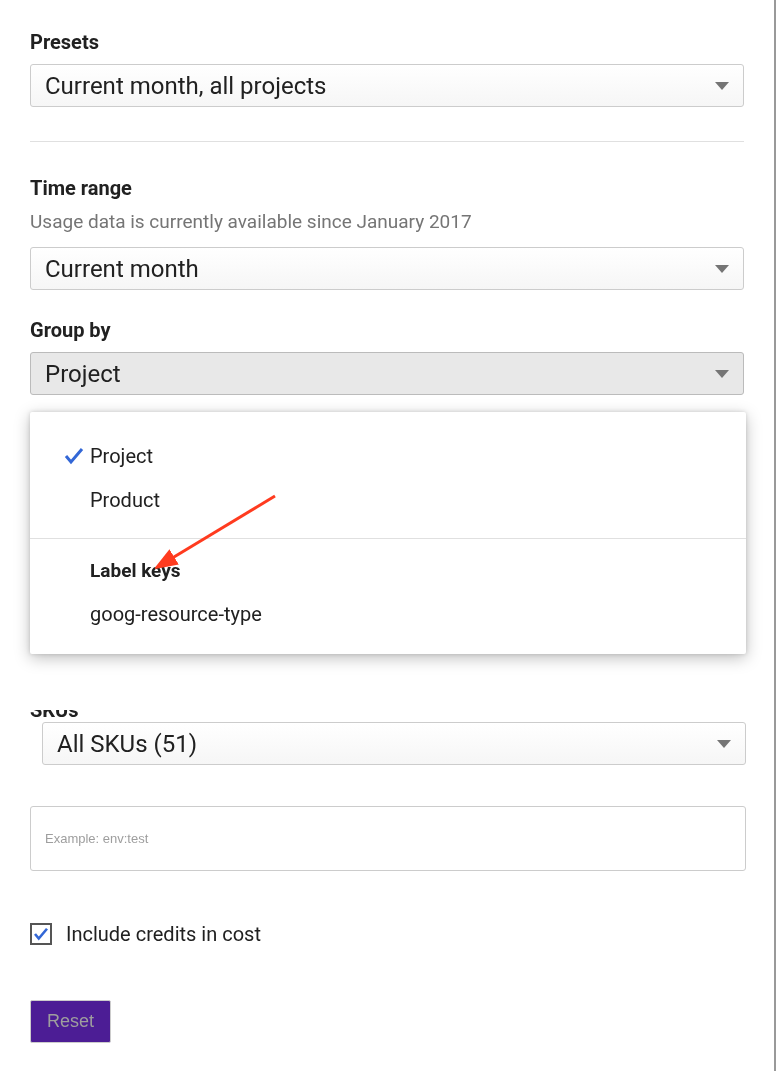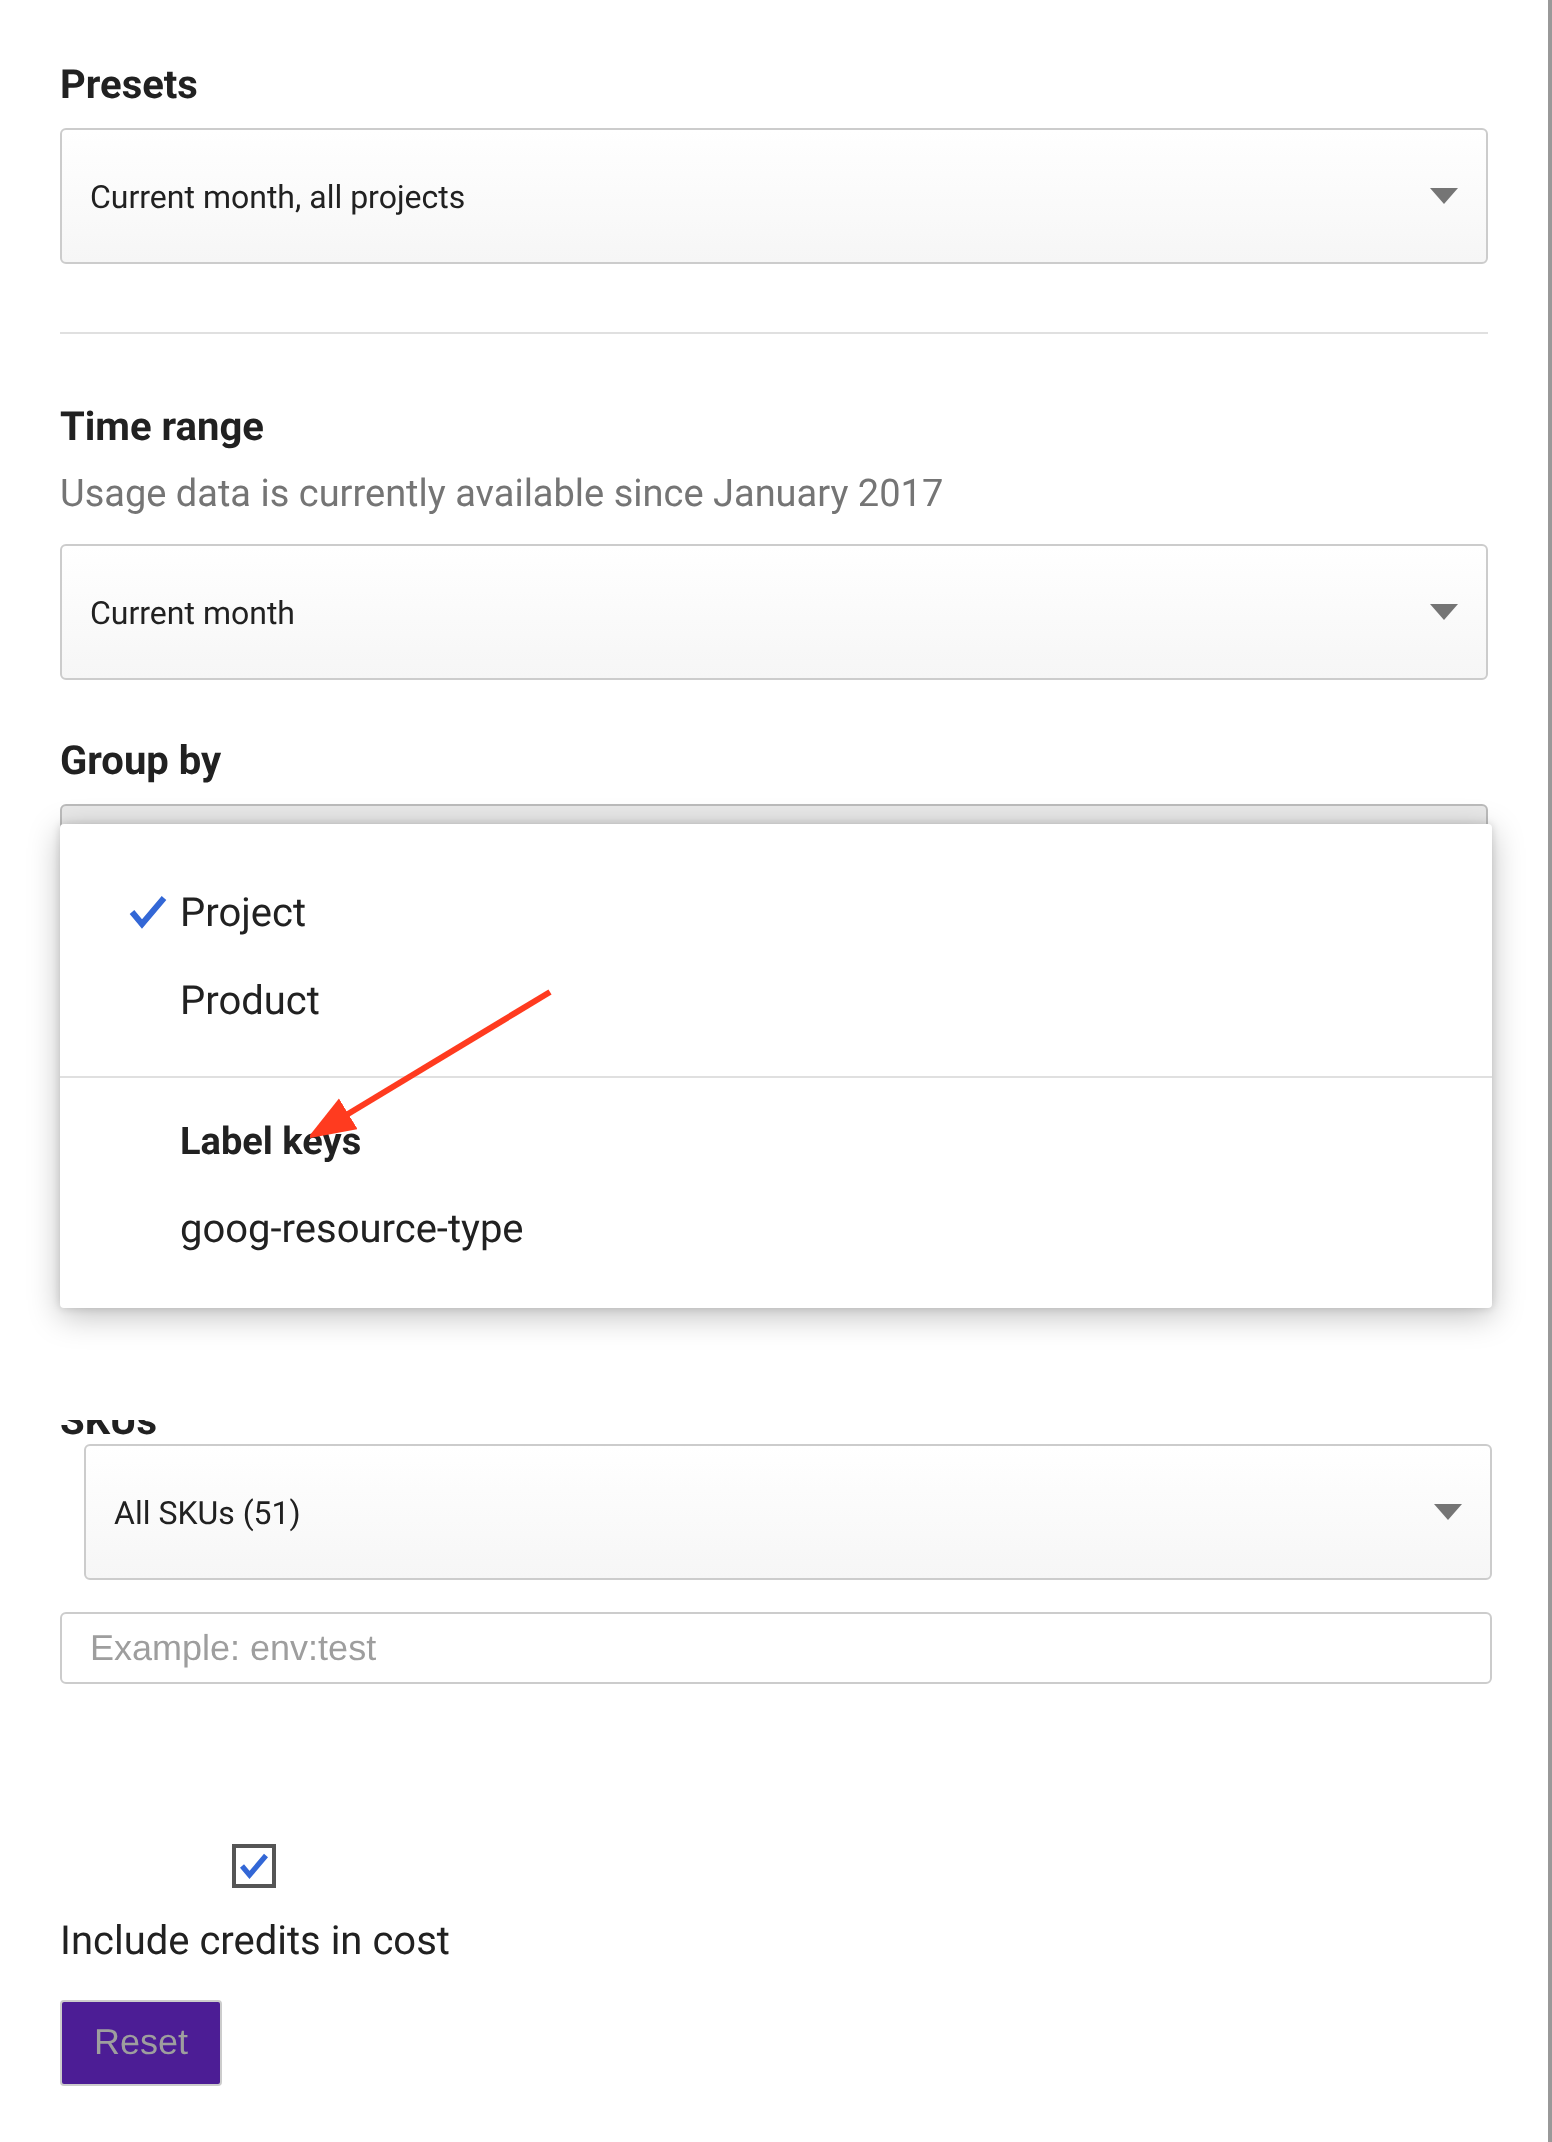--- a/index.html
+++ b/index.html
@@ -1,48 +1,48 @@
 <!DOCTYPE html>
 <html><head>
   <meta charset="utf-8">
   <style>
     * { box-sizing: border-box; margin: 0; padding: 0; }
     body { font-family: Roboto, Arial, sans-serif; background: #fff; width: 776px; height: 1071px; position: relative; color: #212121; }
     .wrap { padding: 30px 30px 30px 30px; border-right: 2px solid #999; height: 1071px; }
     .label { font-size: 20px; font-weight: 700; margin-bottom: 10px; color: #212121; }
     .sub { font-size: 19px; color: #757575; margin-bottom: 14px; }
     .select {
-      width: 100%; height: 68px; border: 1px solid #ccc; border-radius: 3px;
+      width: 100%; height: 43px; border: 1px solid #ccc; border-radius: 3px;
       background: linear-gradient(#fff,#f6f6f6);
       padding: 0 14px; display: flex; align-items: center; justify-content: space-between;
-      font-size: 16px; color: #212121;
+      font-size: 24px; color: #212121;
     }
     .select.active { background: #e8e8e8; border-color: #bbb; }
     .caret { width: 0; height: 0; border-left: 7px solid transparent; border-right: 7px solid transparent; border-top: 8px solid #757575; }
     .hr { border: none; border-top: 1px solid #e0e0e0; margin: 34px 0; }
     .sec { margin-bottom: 28px; }
     .dropdown {
       position: absolute; left: 30px; right: 30px; top: 412px;
       background: #fff; border-radius: 2px;
       box-shadow: 0 4px 16px rgba(0,0,0,.25), 0 0 4px rgba(0,0,0,.15);
       z-index: 10; padding-top: 22px; padding-bottom: 18px;
     }
     .dd-item { display: flex; align-items: center; padding: 10px 28px; font-size: 20px; cursor: pointer; }
     .check-slot { width: 32px; display: flex; justify-content: center; }
     .dd-div { border-top: 1px solid #e0e0e0; margin: 16px 0 14px 0; }
     .dd-head { font-size: 19px; font-weight: 700; padding: 6px 28px 10px 60px; }
     .skus-label-cut { font-size: 20px; font-weight: 700; position: absolute; top: 698px; left: 30px; }
     .skus-sel { position: absolute; top: 722px; left: 30px; right: 30px; padding-left: 12px; }
     .labels-sec { position: absolute; top: 806px; left: 30px; right: 30px; }
     .input {
-      width: 100%; height: 36px; border: 1px solid #ccc; border-radius: 3px;
-      padding: 0 14px; font-size: 18px; color: #14532d; background: #fff;
+      width: 100%; height: 65px; border: 1px solid #ccc; border-radius: 3px;
+      padding: 0 14px; font-size: 13px; color: #14532d; background: #fff;
     }
     .input::placeholder { color: #9e9e9e; }
-    .cb-row { position: absolute; top: 922px; left: 30px; display: flex; align-items: center; gap: 14px; font-size: 20px; flex-direction: column; }
+    .cb-row { position: absolute; top: 922px; left: 30px; display: flex; align-items: center; gap: 14px; font-size: 20px; }
     .checkbox { width: 22px; height: 22px; border: 2px solid #555; display: flex; align-items: center; justify-content: center; background: #fff; }
     .reset { position: absolute; top: 1000px; left: 30px; border: 1px solid #ccc; background: #4c1d95; padding: 10px 16px; font-size: 18px; color: #9e9e9e; border-radius: 2px; }
     .arrow { position: absolute; top: 490px; left: 155px; z-index: 20; pointer-events: none; }
   </style>
 </head>
 <body>
 
 <div class="wrap">
 
   <div class="sec">

